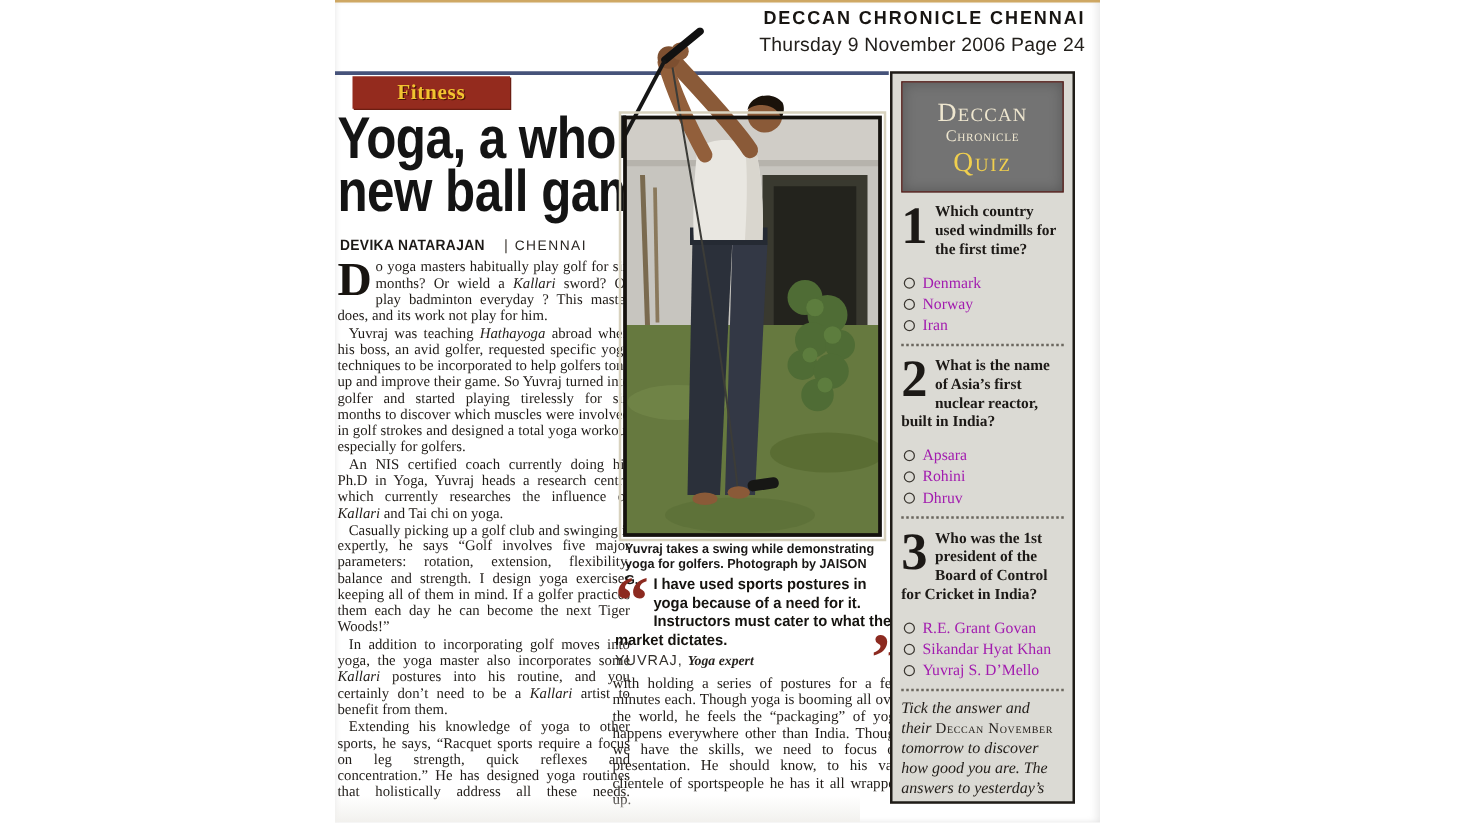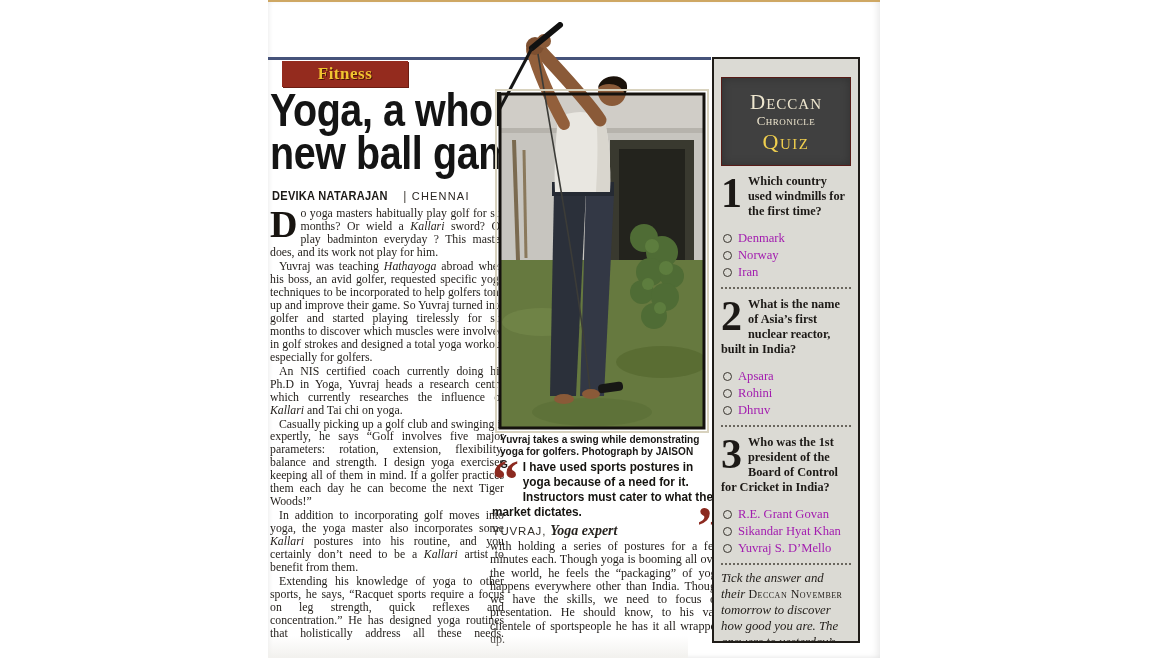--- a/index.html
+++ b/index.html
@@ -45,32 +45,32 @@
   .caption{position:absolute;left:232px;top:434px;width:210px;font-weight:bold;font-size:10.4px;
            line-height:1.18;color:#191715;transform:scaleX(.97);transform-origin:0 0;}
   .credit{font-weight:bold;}
 
   
   .pullquote{position:absolute;left:224px;top:460px;width:234px;height:76px;}
   .oq{float:left;width:32px;font-family:"Liberation Serif",serif;font-weight:bold;font-size:54px;
       line-height:.75;color:#8c2a20;letter-spacing:-4px;}
   .pq-text{font-weight:bold;font-size:12.3px;line-height:1.22;color:#15130f;transform:scaleX(.96);transform-origin:0 0;}
   .pq-attr{clear:both;padding-top:3px;font-size:11.5px;color:#33302b;letter-spacing:.8px;}
-  .pq-title{font-family:"Liberation Serif",serif;font-style:italic;font-weight:bold;font-size:14px;letter-spacing:0;color:#26231f;}
+  .pq-title{font-family:"Liberation Serif",serif;font-style:italic;font-weight:bold;font-size:11px;letter-spacing:0;color:#26231f;}
   .cq{position:absolute;right:6px;bottom:2px;font-family:"Liberation Serif",serif;font-weight:bold;
       font-size:54px;line-height:.3;color:#8c2a20;letter-spacing:-4px;}
 
   .cont{position:absolute;left:222px;top:540px;width:232px;height:112px;overflow:hidden;
         font-family:"Liberation Serif",serif;font-size:12.1px;line-height:1.1;text-align:justify;color:#201c18;}
 
   
   .quiz{position:absolute;left:444px;top:57px;width:148px;height:586px;border:2px solid #1f1c18;
         background:#dbdad4;padding:6px 7px;overflow:hidden;font-family:"Liberation Serif",serif;}
-  .quiz-head{background:#404040;border:1px solid #581b17;padding:12px 2px 10px;text-align:center;
-             box-shadow:inset 0 0 10px rgba(0,0,0,.25);margin-top:12px;}
+  .quiz-head{background:#737373;border:1px solid #581b17;padding:12px 2px 10px;text-align:center;
+             box-shadow:inset 0 0 10px rgba(0,0,0,.25);}
   .qh1{font-variant:small-caps;color:#eee6cf;font-size:21px;line-height:1.15;letter-spacing:1px;}
   .qh1.narrow{font-size:13px;letter-spacing:.5px;}
   .qh2{font-variant:small-caps;color:#f0cf4e;font-size:22px;line-height:1.2;letter-spacing:1.5px;}
   .qsec{margin-top:8px;}
   .qnum{float:left;font-weight:bold;font-size:42px;line-height:.82;margin:2px 6px 0 0;color:#1c1916;}
   .qtext{font-weight:bold;font-size:12.3px;line-height:1.22;color:#1c1916;}
   .opts{clear:both;margin:12px 0 6px 2px;}
   .opt{display:flex;align-items:center;margin:2px 0;font-size:12.6px;color:#a21caf;}
   .ring{display:inline-block;width:9px;height:9px;border:1.4px solid #3a3630;border-radius:50%;
         margin-right:6px;flex:0 0 auto;background:transparent;}
@@ -79,20 +79,24 @@
   .qf-it{font-style:italic;display:inline;}
   .qf-brand{font-variant:small-caps;font-style:normal;font-size:12px;letter-spacing:.5px;}
 </style>
 </head>
 <body>
 
 <div class="canvas">
   <div class="scan">
     <div class="top-edge"></div>
 
+    <div class="masthead">
+      <div class="mast-title">DECCAN CHRONICLE  CHENNAI</div>
+      <div class="mast-date">Thursday 9 November 2006 Page 24</div>
+    </div>
 
     <div class="rule"></div>
     <div class="fitness">Fitness</div>
 
     <h1 class="headline"><span>Yoga, a whole</span><br><span>new ball game</span></h1>
 
     <div class="byline">
       <span class="byname">DEVIKA NATARAJAN</span>
       <span class="bysep">|</span>
       <span class="byloc">CHENNAI</span>

